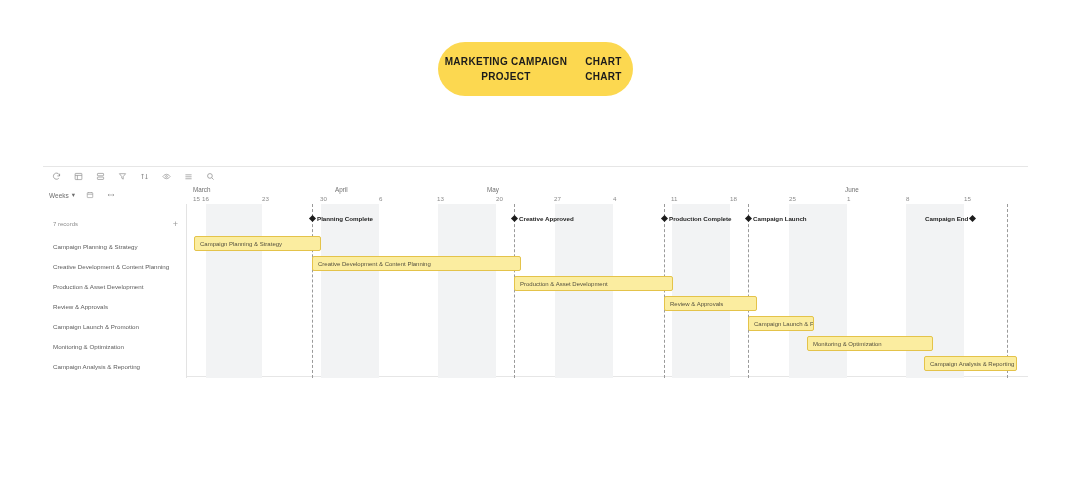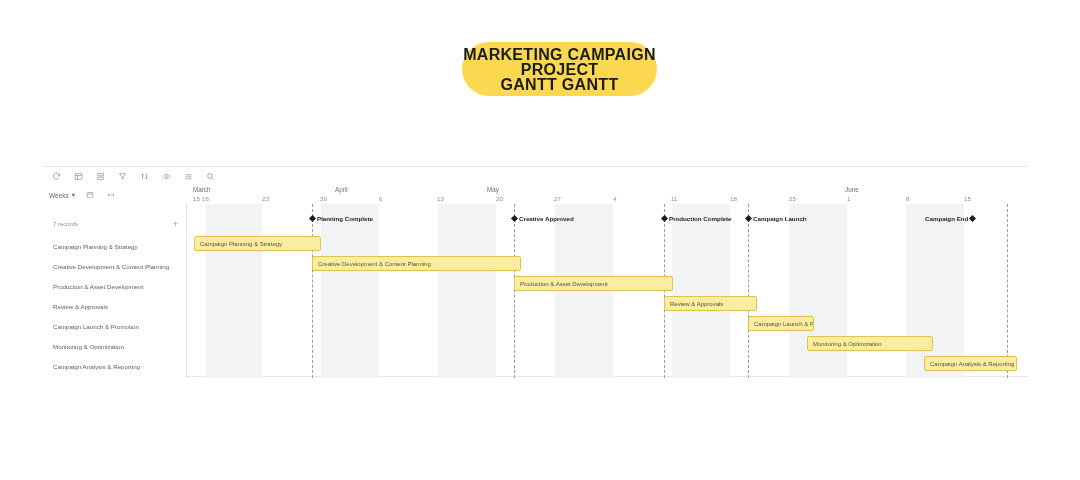--- a/index.html
+++ b/index.html
@@ -7,31 +7,31 @@
     margin: 0; padding: 0;
     width: 1080px; height: 480px;
     background: #ffffff;
     font-family: "Liberation Sans", sans-serif;
     overflow: hidden;
   }
 
   
   #title-pill {
     position: absolute;
-    left: 462px; top: 42px;
+    left: 438px; top: 42px;
     width: 195px; height: 54px;
     background: #fcd850;
     border-radius: 27px;
     display: flex;
-    flex-direction: column;
+    flex-direction: row;
     align-items: center;
     justify-content: center;
     color: #1b1b1b;
     font-weight: bold;
-    font-size: 16px;
+    font-size: 10px;
     letter-spacing: 0.3px;
     line-height: 15px;
     text-align: center;
   }
 
   
   #gantt-card {
     position: absolute;
     left: 43px; top: 166px;
     width: 985px; height: 211px;
@@ -186,21 +186,21 @@
     font-size: 6px;
     color: #55513f;
     white-space: nowrap;
   }
 </style>
 </head>
 <body>
 
 <div id="title-pill">
   <span>MARKETING CAMPAIGN PROJECT</span>
-  <span>GANTT GANTT</span>
+  <span>CHART CHART</span>
 </div>
 
 <div id="gantt-card">
 
   <div id="toolbar">
     <div class="tb-icon">
       <svg viewBox="0 0 16 16" width="9" height="9" fill="none" stroke="currentColor" stroke-width="1.3">
         <path d="M13.5 7A5.5 5.5 0 1 0 12 11.2"></path>
           <path d="M13.5 3v4h-4"></path>
       </svg>

